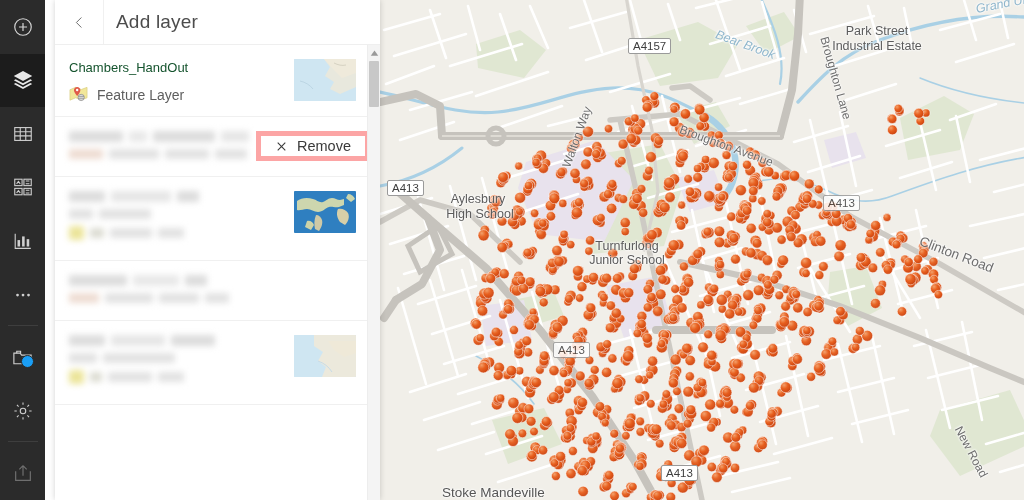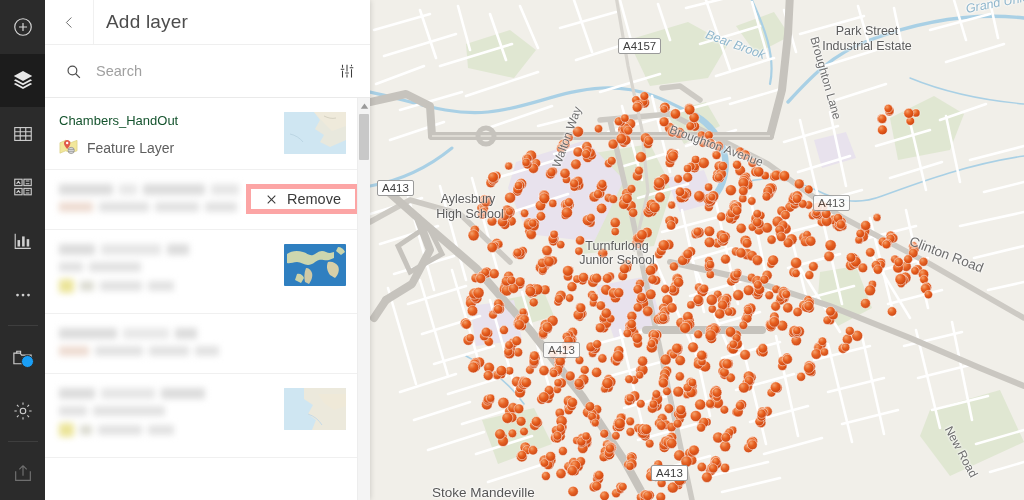--- a/index.html
+++ b/index.html
@@ -25,21 +25,21 @@
   .rail-sep{width:30px;height:1px;background:#3e3e3e;margin:4px 0;}
   .rail-spacer{flex:1 1 auto;}
   .blue-dot{
     position:absolute;width:11px;height:11px;border-radius:50%;
     right:11px;bottom:16px;border:1px solid #2b2b2b;
   }
 
   
   .panel{
     width:325px;flex:0 0 325px;height:500px;background:#ffffff;position:relative;z-index:5;
-    display:flex;flex-direction:column;box-shadow:0 0 6px rgba(0,0,0,.18);
+    display:flex;flex-direction:column;box-shadow:0 0 6px rgba(0,0,0,.18);margin-left:10px;
   }
   .panel-header{
     height:44px;flex:0 0 44px;display:flex;align-items:center;
     border-bottom:1px solid #efefef;background:#fff;
   }
   .back-btn{
     width:48px;height:44px;display:flex;align-items:center;justify-content:center;
     color:#6e6e6e;cursor:pointer;border-right:1px solid #f0f0f0;
   }
   .panel-title{
@@ -212,35 +212,20 @@
     <div class="panel-header">
       <div class="back-btn">
         <svg width="15" height="15" viewBox="0 0 24 24" fill="none" stroke="currentColor" stroke-width="1.6">
           <path d="M15 4 7 12l8 8"></path>
         </svg>
       </div>
       <div class="panel-title">Add layer</div>
     </div>
 
 
-    <div class="search-row">
-      <span class="search-ico">
-        <svg width="17" height="17" viewBox="0 0 24 24" fill="none" stroke="currentColor" stroke-width="1.7">
-          <circle cx="10.5" cy="10.5" r="6.2"></circle>
-            <path d="M15.2 15.2 21 21"></path>
-        </svg>
-      </span>
-      <input class="search-input" type="text" placeholder="Search" style="">
-      <span class="filter-ico">
-        <svg width="18" height="18" viewBox="0 0 24 24" fill="none" stroke="currentColor" stroke-width="1.4">
-          <path d="M6 3.5v4.2M6 11.6v8.9M12 3.5v9.2M12 16.6v3.9M18 3.5v2.2M18 9.6v10.9"></path>
-          <path d="M3.6 9.6h4.8M9.6 14.6h4.8M15.6 7.6h4.8"></path>
-        </svg>
-      </span>
-    </div>
 
     <div class="list-wrap">
       <div class="list">
 
         <div class="item" style="height:72px;">
           <div class="item-main">
             <div class="item-title">Chambers_HandOut</div>
             <div class="item-sub">
               <span style="display:inline-flex;">
                 <svg width="19" height="18" viewBox="0 0 20 18">

